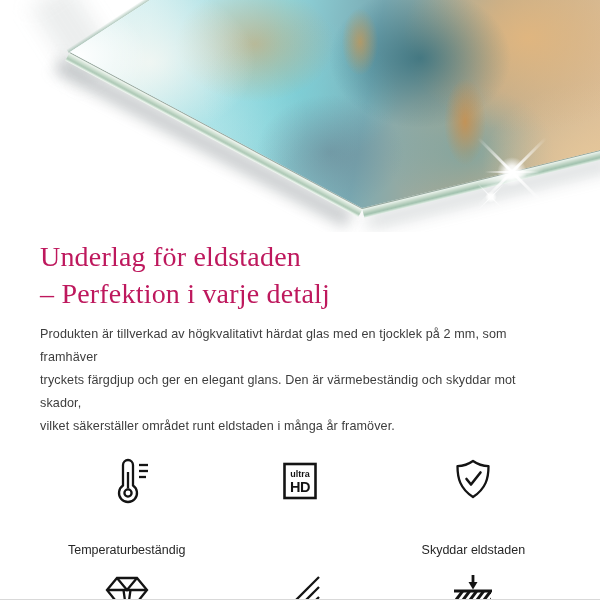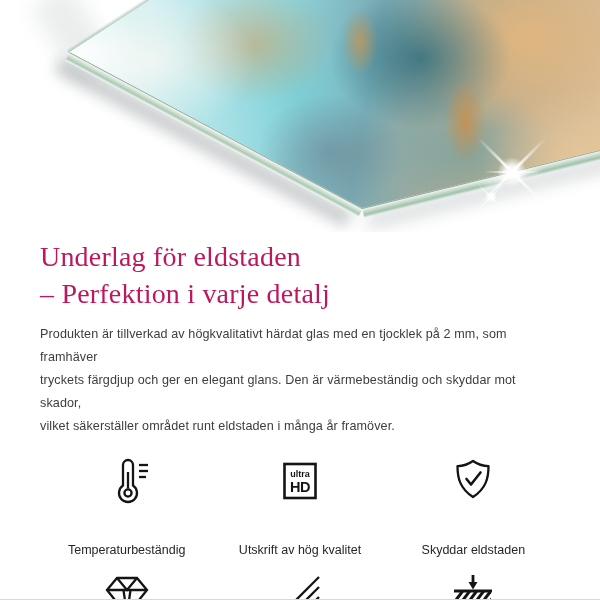--- a/index.html
+++ b/index.html
@@ -135,21 +135,20 @@
     </div>
 
     <div class="feature">
       <div class="icon-slot">
         <svg class="ic" width="48" height="48" viewBox="0 0 48 48">
           <rect x="8.5" y="7" width="31" height="34" stroke-width="2.6"></rect>
           <text x="24" y="20" font-size="9" text-anchor="middle">ultra</text>
           <text x="24" y="34.5" font-size="14.5" text-anchor="middle" letter-spacing="-0.5">HD</text>
         </svg>
       </div>
-      <div class="label">Utskrift av hög kvalitet</div>
     </div>
 
     <div class="feature">
       <div class="icon-slot">
         <svg class="ic" width="48" height="48" viewBox="0 0 48 48">
           <path d="M24 4 C29 7.5 34.5 9 39.5 9.2 C39.5 21 37 31.5 24 40 C11 31.5 8.5 21 8.5 9.2 C13.5 9 19 7.5 24 4 Z" stroke-linejoin="round"></path>
           <path d="M17.5 22 L22 27.5 L31.5 15.5" stroke-width="2.6" stroke-linecap="round" stroke-linejoin="round"></path>
         </svg>
       </div>
       <div class="label">Skyddar eldstaden</div>

